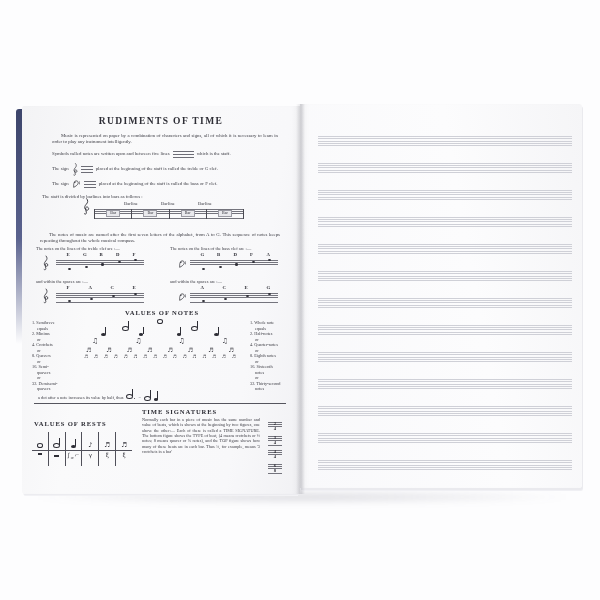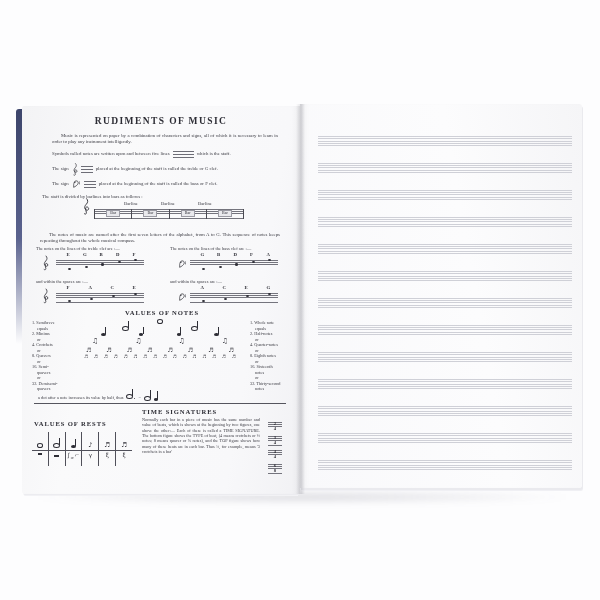--- a/index.html
+++ b/index.html
@@ -99,21 +99,21 @@
   </svg>
 
 <div class="scene">
   <div class="book">
     <div class="book-shadow"></div>
     <div class="cover-edge"></div>
 
     <div class="page left">
       <div class="lp">
 
-        <div class="lp-title">RUDIMENTS OF MUSIC</div>
+        <div class="lp-title">RUDIMENTS OF TIME</div>
 
         <div class="para indent" style="top:27px;left:30px;width:226px;">Music is represented on paper by a combination of characters and signs, all of which it is necessary to learn in order to play any instrument intelligently.</div>
 
         <div class="sentence" style="top:45px;left:30px;">
           <span>Symbols called notes are written upon and between five lines</span>
           <span class="inline-staff"></span>
           <span>which is the staff.</span>
         </div>
 
         <div class="sentence" style="top:56px;left:30px;height:14px;">

